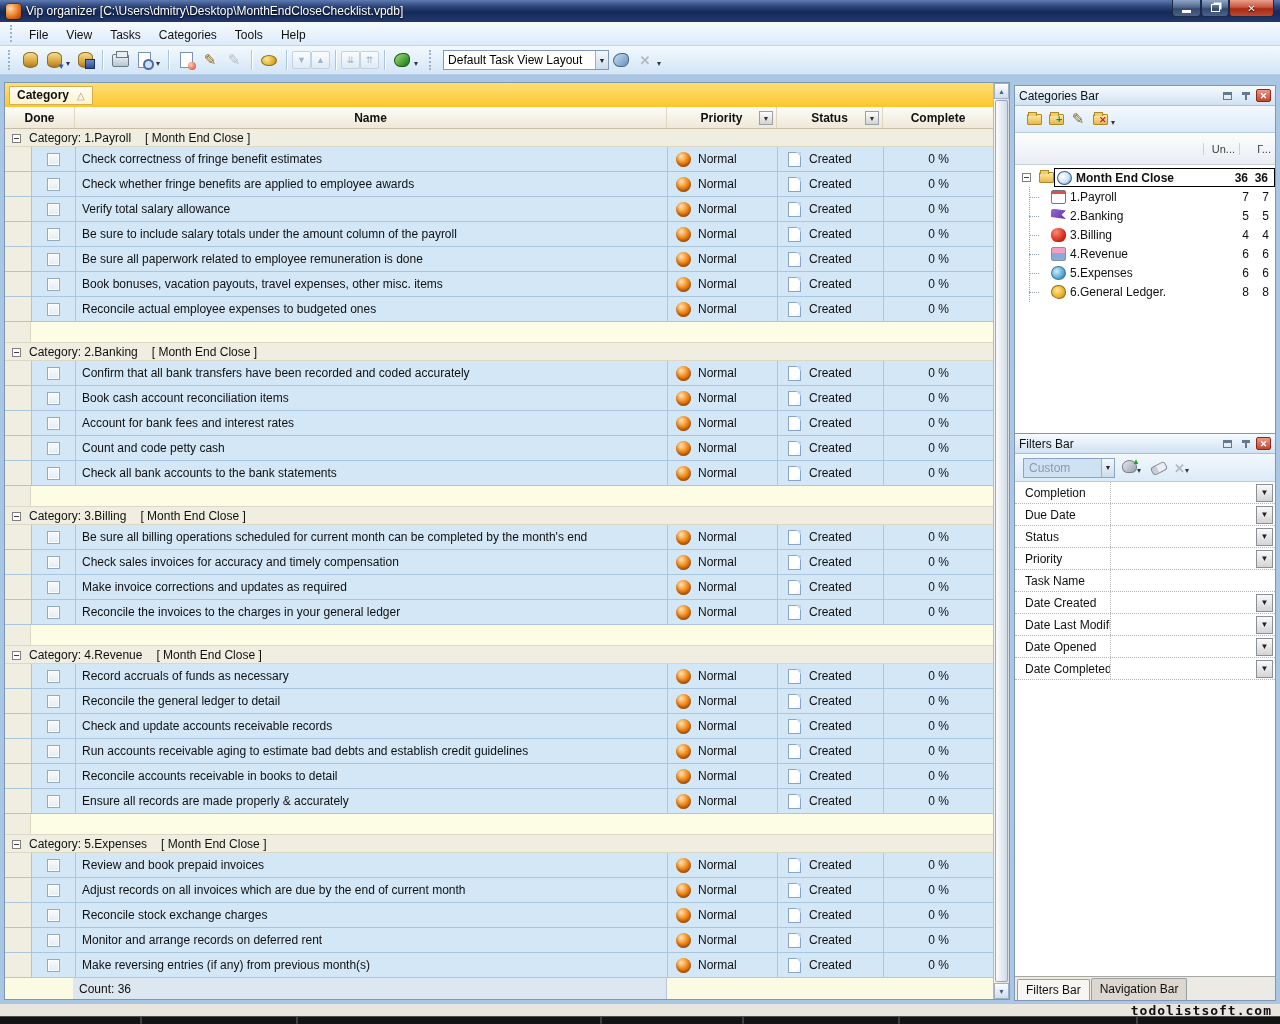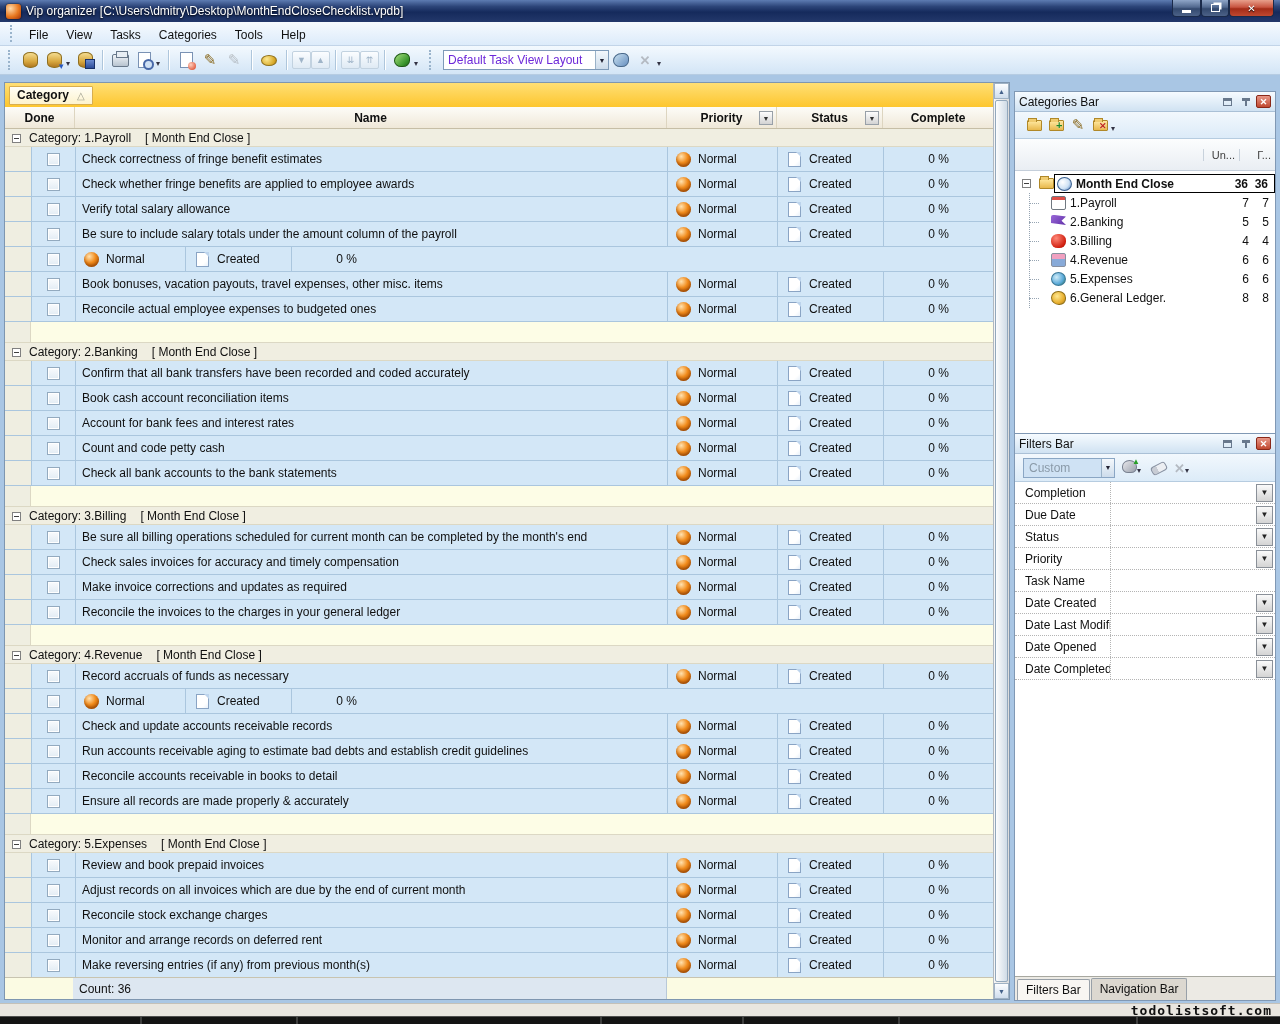--- a/index.html
+++ b/index.html
@@ -40,21 +40,21 @@
   .ic-page { width:13px; height:16px; background:#fff; border:1px solid #7a92b4; }
   .ic-page.preview::after { content:""; position:absolute; right:-4px; bottom:-3px; width:7px; height:7px; border:2px solid #4868a8; border-radius:50%; background:#cfe0f4; }
   .ic-page.newtask::after { content:""; position:absolute; right:-4px; bottom:-3px; width:8px; height:8px; border-radius:50%; background:radial-gradient(circle at 35% 35%, #ffd0c0, #d83818); }
   .ic-pencil { font-size:15px; color:#8a6a20; }
   .dim { opacity:.38; filter:grayscale(1); }
   .ic-faces { width:16px; height:11px; border-radius:50%; background:radial-gradient(circle at 35% 35%, #fce890, #d8a828 70%, #a87808); border:1px solid #907018; }
   .mvbtn { width:19px; height:18px; border:1px solid #c2d2e0; border-radius:2px; background:linear-gradient(180deg,#fbfdff,#dfeaf4);
     color:#9fb4c8; font-size:9px; display:flex; align-items:center; justify-content:center; }
   .ic-notify { width:16px; height:14px; border-radius:60% 40% 50% 50%; background:linear-gradient(135deg,#a8e080,#3c9830 70%,#206818); border:1px solid #1c5814; }
   .layout-combo { display:flex; margin-left:4px; border:1px solid #7e9ab8; background:#fff; height:20px; width:166px; }
-  .layout-combo .val { flex:1; font-size:12px; color:#6d28d9; padding:2px 4px; white-space:nowrap; overflow:hidden; }
+  .layout-combo .val { flex:1; font-size:12px; color:#000000; padding:2px 4px; white-space:nowrap; overflow:hidden; }
   .combo-arrow { width:13px; background:linear-gradient(180deg,#f4f8fc,#cddceb); border-left:1px solid #9ab2c8; font-size:7px; color:#223; display:flex; align-items:center; justify-content:center; }
 
   
   .main { position:absolute; left:0; right:0; top:75px; bottom:21px; background:#a9c6e4; }
 
   
   .list-panel { position:absolute; left:4px; top:7px; width:1006px; bottom:3px; border:1px solid #7e96b0;
     background:#efeee1; display:flex; }
   .list-main { flex:1; display:flex; flex-direction:column; overflow:hidden; }
   .groupbar { height:24px; background:linear-gradient(180deg,#ffdf75,#fdc62e); display:flex; align-items:center; padding-left:4px; flex:0 0 auto; }
@@ -93,21 +93,21 @@
     font-size:12px; font-weight:normal; color:#101010; padding-left:6px; }
   
   .vscroll { width:16px; background:linear-gradient(90deg,#f6f6f6,#dcdcdc); border-left:1px solid #b0b8c0; display:flex; flex-direction:column; flex:0 0 auto; }
   .sbtn { height:16px; background:linear-gradient(180deg,#fdfeff,#cfdded); border:1px solid #9fb2c4; font-size:7px; color:#44618a;
     display:flex; align-items:center; justify-content:center; flex:0 0 auto; }
   .sthumb { flex:1; margin:1px 1px; background:linear-gradient(90deg,#fdfdfd,#cfdbe6); border:1px solid #93a8bc; border-radius:2px; }
 
   
   .side { position:absolute; left:1014px; width:262px; }
   .panel { border:1px solid #8098b4; background:#fff; display:flex; flex-direction:column; overflow:hidden; }
-  .p-cats { top:16px; height:349px; }
+  .p-cats { top:10px; height:349px; }
   .p-filters { top:358px; height:568px; }
   .ptitle { height:20px; background:linear-gradient(180deg,#f6fbff,#d0e2f2); border-bottom:1px solid #aac0d6;
     display:flex; align-items:center; font-size:12px; color:#101010; padding:0 4px; flex:0 0 auto; }
   .ptitle .sp { flex:1; }
   .pt-btn { width:15px; height:13px; margin-left:3px; display:flex; align-items:center; justify-content:center; }
   .glyph-restore { width:9px; height:8px; border:1px solid #68788c; box-shadow:inset 0 2px 0 #68788c; }
   .glyph-pin { width:2px; height:8px; background:#68788c; position:relative; }
   .glyph-pin::before { content:""; position:absolute; left:-3px; top:0; width:8px; height:3px; background:#68788c; }
   .pt-close { background:linear-gradient(180deg,#e89888,#c04830); border:1px solid #8a2818; border-radius:2px; color:#fff; font-size:9px; font-weight:bold; }
   .ptoolbar { background:linear-gradient(180deg,#f2f8fd,#dcebf8); border-bottom:1px solid #b6cce0; display:flex; align-items:center; padding:0 4px 0 8px; flex:0 0 auto; }
@@ -352,20 +352,21 @@
               <span class="doc-icon"></span>
               <span>Created</span>
             </div>
             <div class="c c-comp">0 %</div>
           </div>
           <div class="trow">
             <div class="c c-indent"></div>
             <div class="c c-done">
               <span class="checkbox"></span>
             </div>
+            <div class="c c-name">Be sure all paperwork related to employee remuneration is done</div>
             <div class="c c-pri">
               <span class="pri-ball"></span>
               <span>Normal</span>
             </div>
             <div class="c c-status">
               <span class="doc-icon"></span>
               <span>Created</span>
             </div>
             <div class="c c-comp">0 %</div>
           </div>
@@ -583,20 +584,21 @@
               <span class="doc-icon"></span>
               <span>Created</span>
             </div>
             <div class="c c-comp">0 %</div>
           </div>
           <div class="trow">
             <div class="c c-indent"></div>
             <div class="c c-done">
               <span class="checkbox"></span>
             </div>
+            <div class="c c-name">Reconcile the general ledger to detail</div>
             <div class="c c-pri">
               <span class="pri-ball"></span>
               <span>Normal</span>
             </div>
             <div class="c c-status">
               <span class="doc-icon"></span>
               <span>Created</span>
             </div>
             <div class="c c-comp">0 %</div>
           </div>

